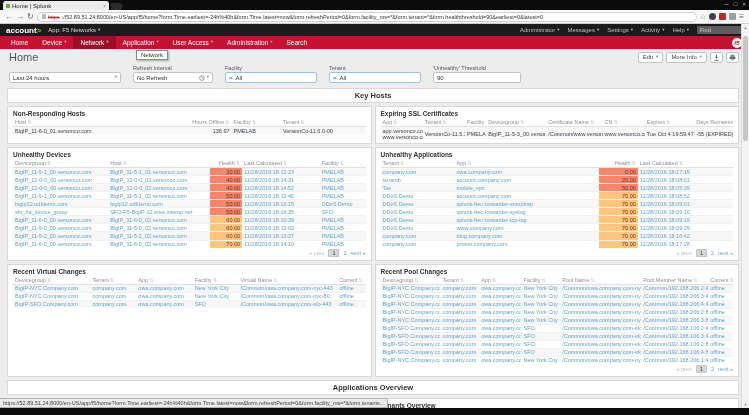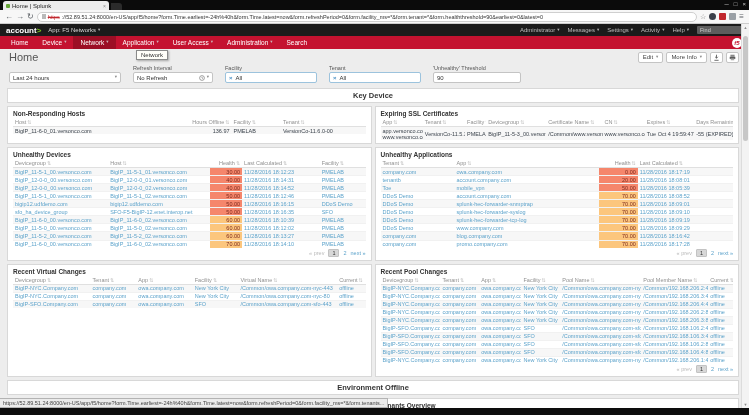--- a/index.html
+++ b/index.html
@@ -246,21 +246,21 @@
       </div>
       <div class="fgroup">
         <div class="flabel">'Unhealthy' Threshold</div>
         <div class="fcontrol" style="width:88px">
           <span>90</span>
         </div>
       </div>
     </div>
 
     <div class="dash">
-      <div class="band">Key Device</div>
+      <div class="band">Key Hosts</div>
 
       <div class="prow">
         <div class="panel">
           <div class="ptit">Non-Responding Hosts</div>
           <div>
               <table class="dt">
                 <colgroup>
                   <col style="width: 50%;">
                   <col style="width: 12%;">
                   <col style="width: 14%;">
@@ -694,21 +694,21 @@
               <div class="pager">
                 <span class="pg-prev">« prev</span>
                 <span class="pg-cur">1</span>
                 <span class="pg-link">2</span>
                 <span class="pg-link">next »</span>
               </div>
             </div>
         </div>
       </div>
 
-      <div class="band">Environment Offline</div>
+      <div class="band">Applications Overview</div>
 
       <div class="prow">
         <div class="panel">
           <div class="ptit">Devices Overview</div>
           <div>
               <table class="dt">
                 <colgroup>
                   <col style="width: 42%;">
                   <col style="width: 14%;">
                   <col style="width: 44%;">

